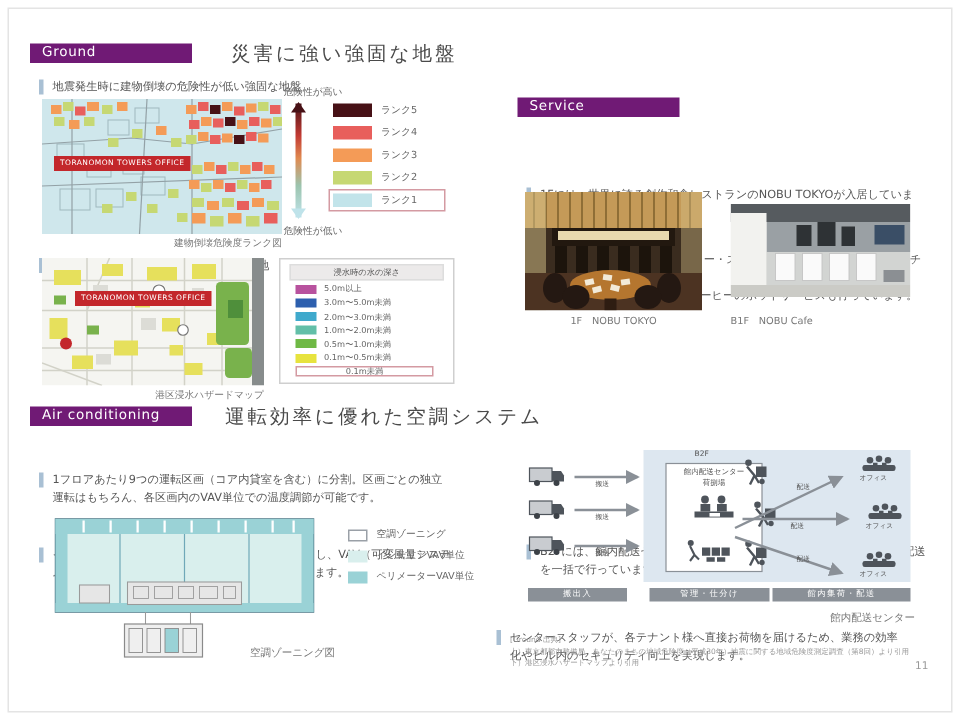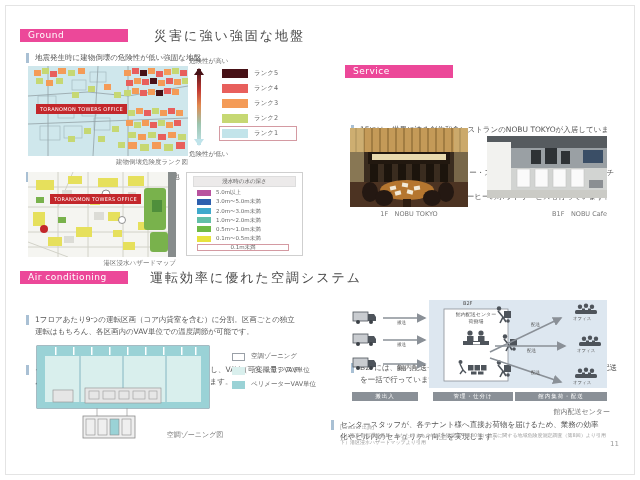--- a/index.html
+++ b/index.html
@@ -1,20 +1,20 @@
 <!DOCTYPE html>
 <html><head>
 <meta charset="utf-8">
 <style>
   * { margin:0; padding:0; box-sizing:border-box; }
   html,body { width:640px; height:480px; background:#fff; overflow:hidden;
     font-family:"DejaVu Sans","Liberation Sans",sans-serif; }
   .frame { position:absolute; inset:5px; border:1px solid #e4e4e4; pointer-events:none; }
   .abs { position:absolute; }
-  .hdr-bar { background:#ec4899; color:#fff; font-size:9px; letter-spacing:.5px;
+  .hdr-bar { background:#701a75; color:#fff; font-size:9px; letter-spacing:.5px;
     width:108px; padding:1px 0 2px 8px; height:13px; }
   .sec-title { font-size:13px; color:#4a4a4a; letter-spacing:2px; white-space:nowrap; }
   .bullet { position:relative; padding-left:9px; font-size:7.5px; color:#555;
     line-height:1.6; }
   .bullet::before { content:""; position:absolute; left:0; top:1px; width:3px;
     height:10px; background:#a9c0d4; }
   .cap { font-size:6.5px; color:#777; }
   .tinylabel { font-size:6.5px; color:#666; white-space:nowrap; }
   .chip { display:inline-block; width:26px; height:9px; }
   .rank-row { position:absolute; left:222px; display:flex; align-items:center; gap:6px; }
@@ -393,21 +393,21 @@
       <rect x="30" y="33" width="13" height="18"></rect>
         <rect x="48" y="33" width="13" height="18"></rect>
       <rect x="66" y="33" width="13" height="18"></rect>
         <rect x="84" y="33" width="13" height="18"></rect>
     </g>
     <rect x="0" y="54" width="120" height="8" fill="#cbcbc6"></rect>
     <rect x="102" y="44" width="14" height="8" fill="#8b8f93"></rect>
   </svg>
 </div>
 <div class="abs cap" style="left:350px; top:210px; width:118px; text-align:center;">1F　NOBU TOKYO</div>
-<div class="abs cap" style="left:487px; top:210px; width:120px; text-align:right;">B1F　NOBU Cafe</div>
+<div class="abs cap" style="left:487px; top:210px; width:120px; text-align:left;">B1F　NOBU Cafe</div>
 
 <div class="abs bullet" style="left:351px; top:230px; width:270px;">B2Fには、館内配送センターを備えており、テナント様の荷物の集荷・配送を一括で行っています。</div>
 <div class="abs bullet" style="left:331px; top:263px; width:270px;">センタースタッフが、各テナント様へ直接お荷物を届けるため、業務の効率化やビル内のセキュリティ向上を実現します。</div>
 
 <div class="abs" style="left:345px; top:298px; width:264px; height:108px;">
   <svg width="264" height="108" style="position:absolute; left:0; top:0;">
     <defs>
       <marker id="ah" markerWidth="6" markerHeight="6" refX="5" refY="3" orient="auto">
         <path d="M0,0 L6,3 L0,6 Z" fill="#8a9097"></path>
       </marker>

